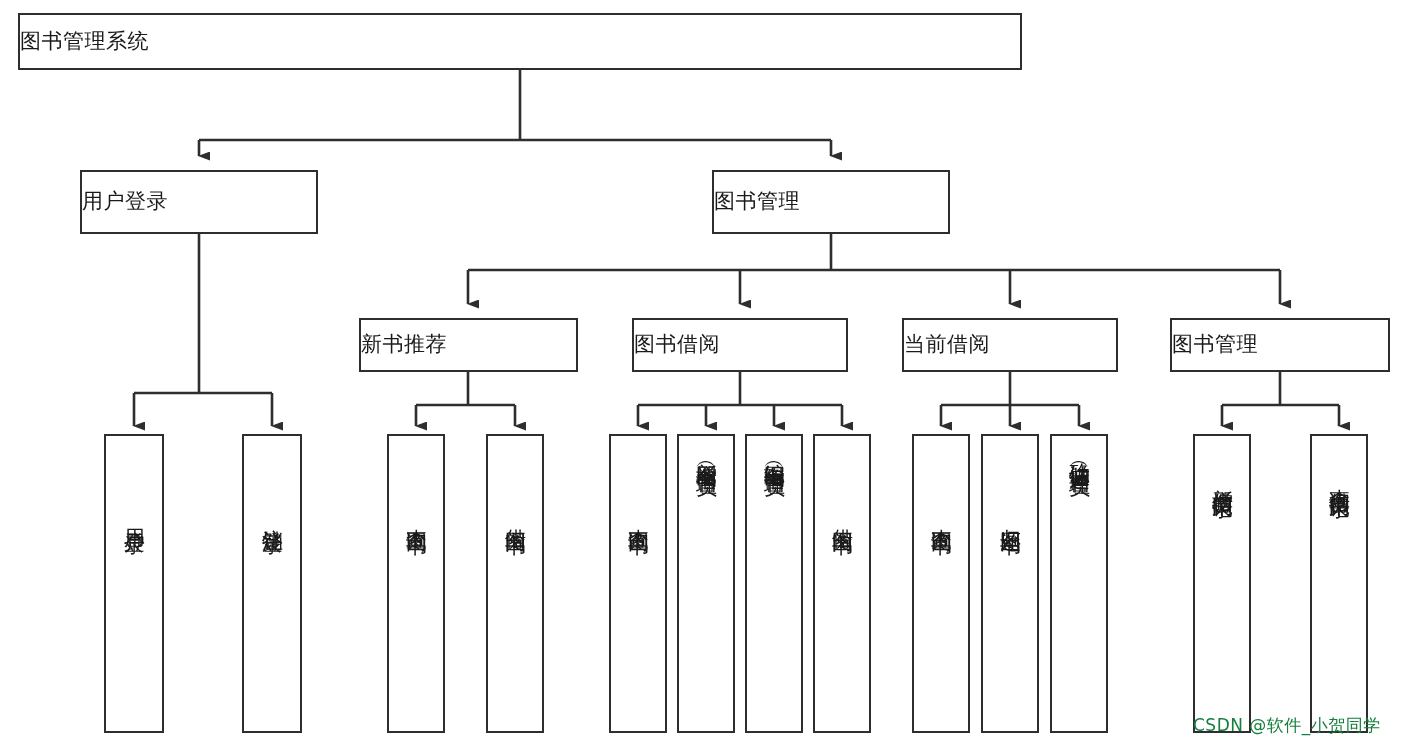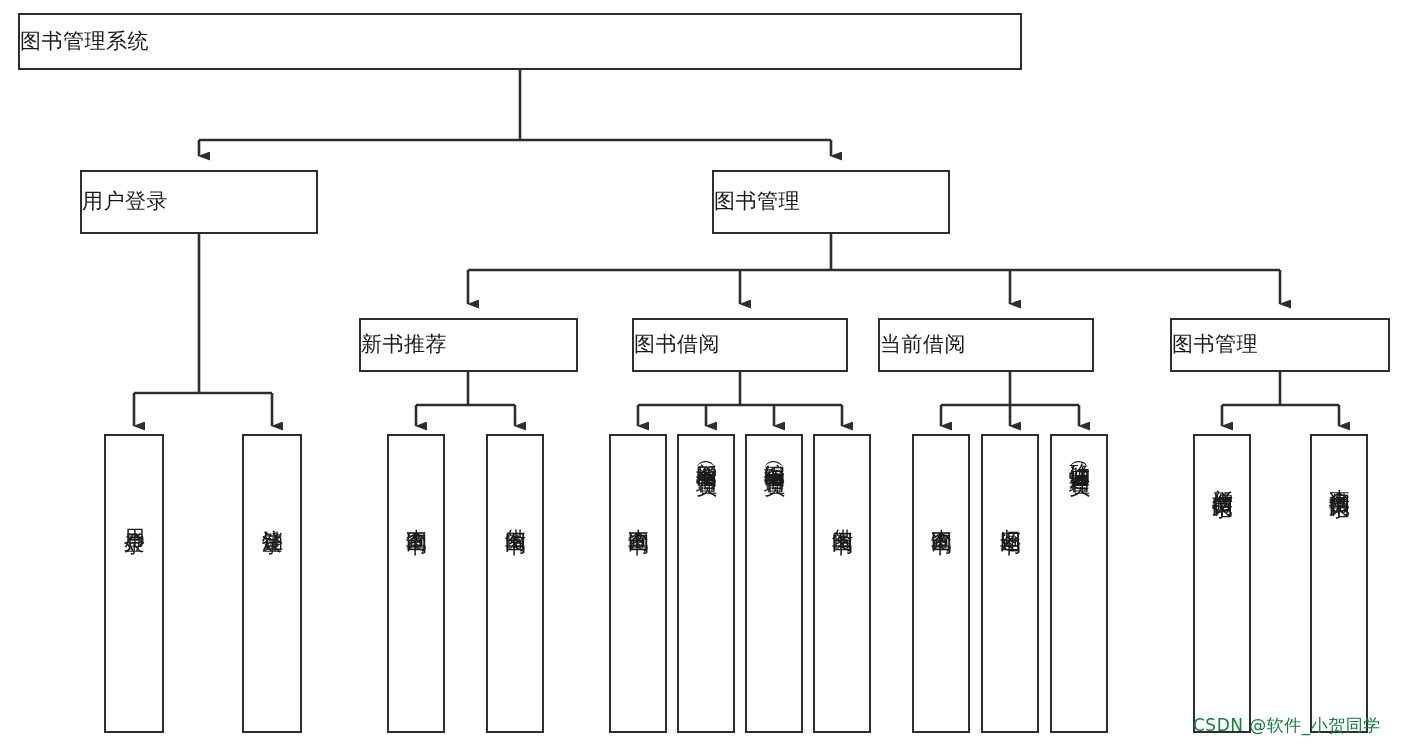--- a/index.html
+++ b/index.html
@@ -136,21 +136,21 @@
   </div>
 
   <div class="node horizontal" style="left:359px; top:318px; width:219px; height:54px;">
     <span class="node-label">新书推荐</span>
   </div>
 
   <div class="node horizontal" style="left:632px; top:318px; width:216px; height:54px;">
     <span class="node-label">图书借阅</span>
   </div>
 
-  <div class="node horizontal" style="left:878px; top:318px; width:216px; height:54px;">
+  <div class="node horizontal" style="left:902px; top:318px; width:216px; height:54px;">
     <span class="node-label">当前借阅</span>
   </div>
 
   <div class="node horizontal" style="left:1170px; top:318px; width:220px; height:54px;">
     <span class="node-label">图书管理</span>
   </div>
 
   <div class="node vertical" style="left:104px; top:434px; width:60px; height:299px; padding-top:76px;">
     <span class="node-label">用户登录</span>
   </div>

